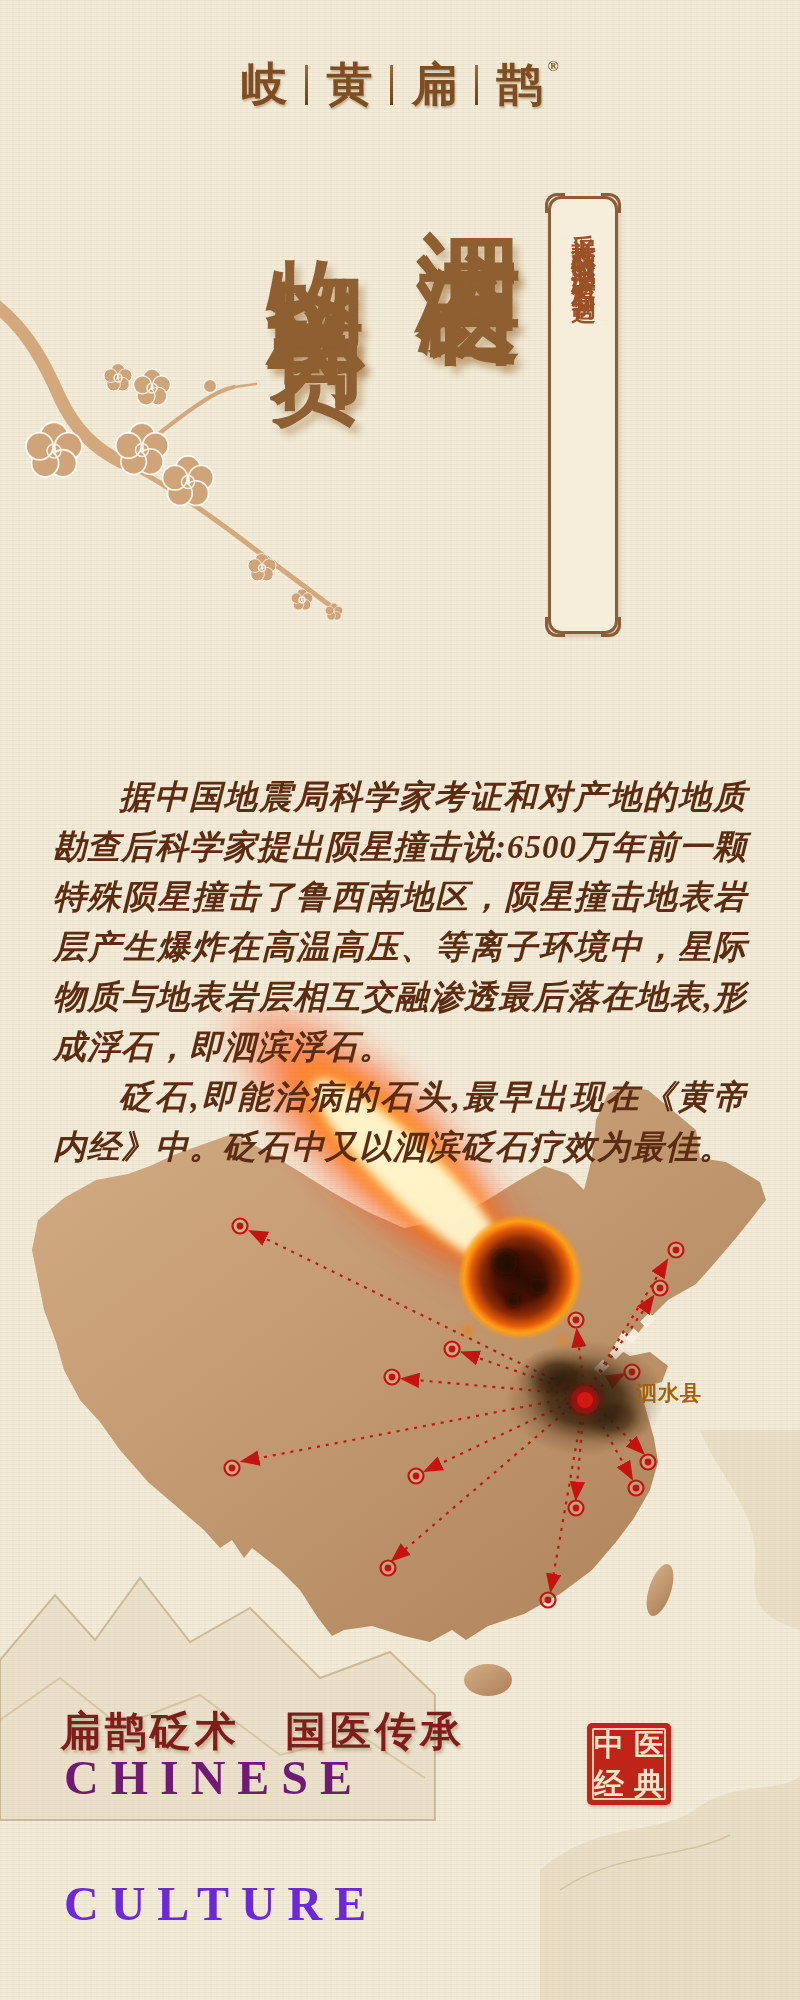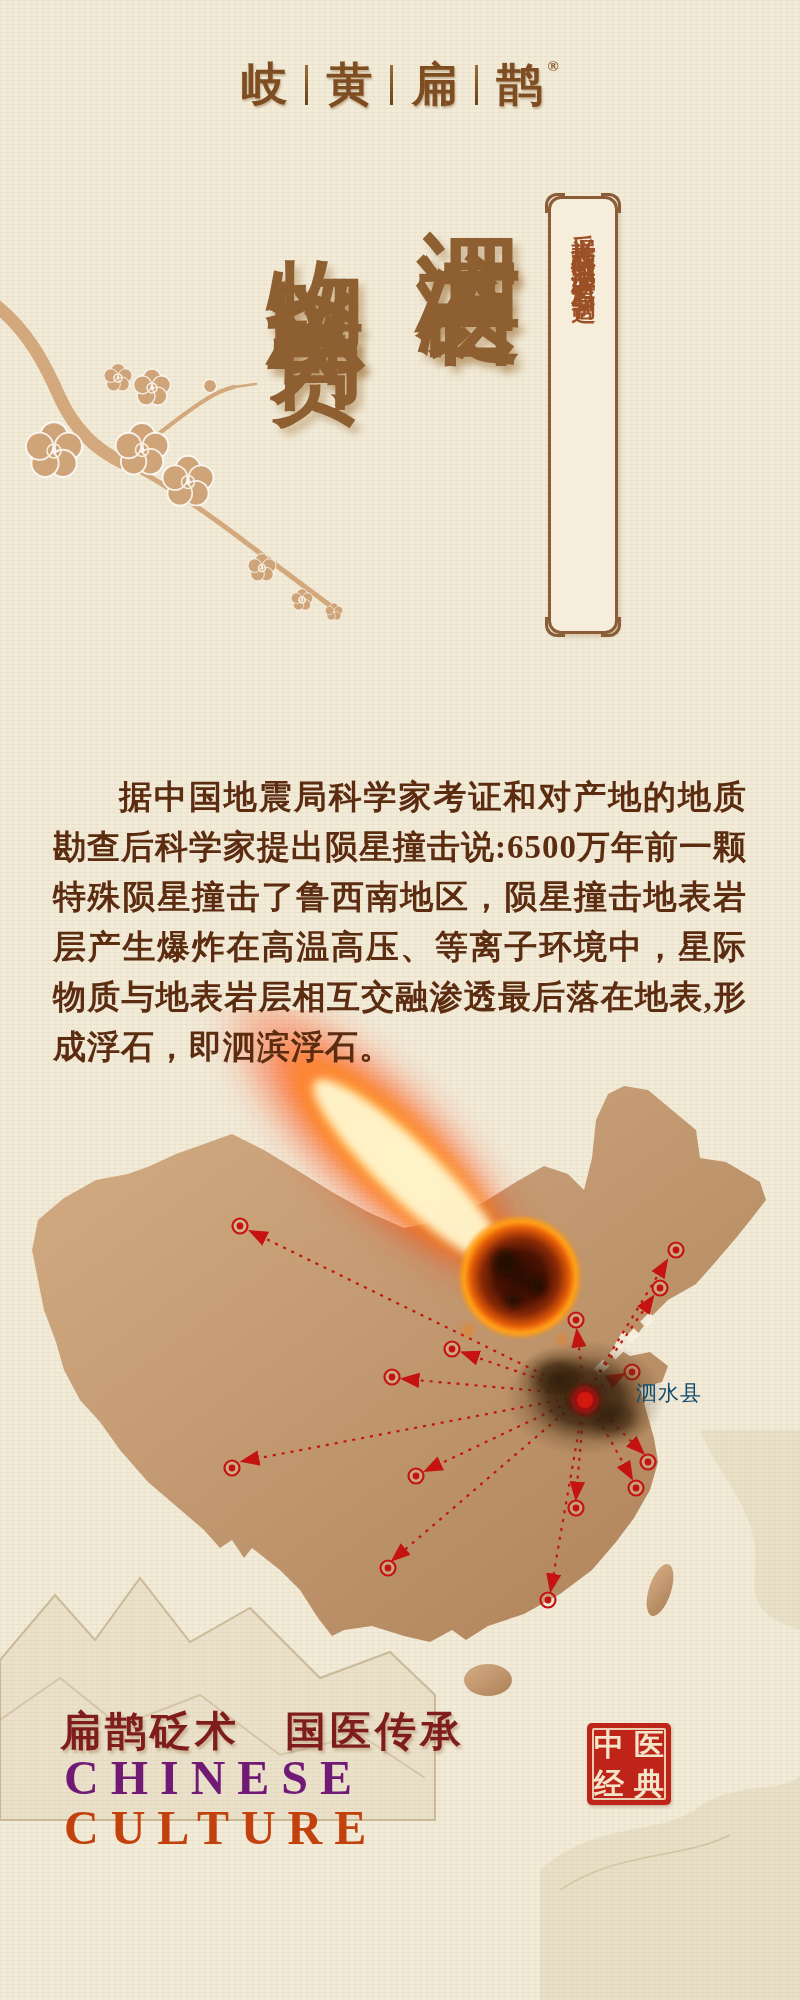--- a/index.html
+++ b/index.html
@@ -38,37 +38,37 @@
     letter-spacing:5px;line-height:1.2;}
   .corner{position:absolute;width:17px;height:17px;border-color:#8a5c38;border-style:solid;border-width:0;}
   .c-tl{left:-6px;top:-6px;border-top-width:3px;border-left-width:3px;border-top-left-radius:12px;}
   .c-tr{right:-6px;top:-6px;border-top-width:3px;border-right-width:3px;border-top-right-radius:12px;}
   .c-bl{left:-6px;bottom:-6px;border-bottom-width:3px;border-left-width:3px;border-bottom-left-radius:12px;}
   .c-br{right:-6px;bottom:-6px;border-bottom-width:3px;border-right-width:3px;border-bottom-right-radius:12px;}
 
   
   .body-text{left:53px;top:772px;width:694px;z-index:3;
     font-size:33px;font-weight:bold;color:#5c2c11;line-height:50px;
-    text-align:justify;letter-spacing:1px;}
+    text-align:justify;letter-spacing:1px;font-style:italic;}
   .body-text p{margin:0;text-indent:2em;}
 
   
   .plum{left:0;top:238px;z-index:1;}
   .mountains{left:0;top:1390px;z-index:1;}
   .mapviz{left:0;top:1010px;z-index:2;}
 
   
-  .impact-label{left:636px;top:1379px;z-index:4;font-size:21px;font-weight:normal;color:#0c4a6e;
+  .impact-label{left:636px;top:1379px;z-index:4;font-size:21px;font-weight:bold;color:#a16207;
     font-family:"Liberation Sans","DejaVu Sans",sans-serif;letter-spacing:1px;}
 
   
   .slogan-cn{left:60px;top:1704px;z-index:3;font-size:41px;font-weight:bold;color:#7f1d1d;
     letter-spacing:4px;text-shadow:2px 3px 3px rgba(140,100,55,.35);}
   .slogan-en1{left:64px;top:1754px;z-index:3;font-size:48px;font-weight:bold;color:#701a75;letter-spacing:12px;line-height:1;}
-  .slogan-en2{left:64px;top:1804px;z-index:3;font-size:48px;font-weight:bold;color:#c2410c;letter-spacing:12px;line-height:1;text-align:right;}
+  .slogan-en2{left:64px;top:1880px;z-index:3;font-size:48px;font-weight:bold;color:#6d28d9;letter-spacing:12px;line-height:1;text-align:right;}
 
   .seal{left:587px;top:1723px;width:84px;height:82px;z-index:3;background:#bf2418;border-radius:5px;
     box-shadow:1px 2px 3px rgba(120,60,30,.3);}
   .seal-frame{position:absolute;inset:5px;border:2px solid #efe0c2;border-radius:2px;opacity:.9;}
   .seal-grid{position:absolute;inset:2px;display:grid;grid-template-columns:1fr 1fr;grid-template-rows:1fr 1fr;}
   .seal-grid span{display:flex;align-items:center;justify-content:center;
     font-size:30px;font-weight:bold;color:#f2e5c9;line-height:1;}
 </style>
 </head>
 <body>
@@ -156,20 +156,21 @@
 <div class="abs plaque">
   <i class="corner c-tl"></i>
   <i class="corner c-tr"></i>
   <i class="corner c-bl"></i>
   <i class="corner c-br"></i>
   <div class="vtext plaque-text">采掘核心区域泗滨砭石原石制造</div>
 </div>
 
 <div class="abs body-text">
   <p>据中国地震局科学家考证和对产地的地质勘查后科学家提出陨星撞击说:6500万年前一颗特殊陨星撞击了鲁西南地区，陨星撞击地表岩层产生爆炸在高温高压、等离子环境中，星际物质与地表岩层相互交融渗透最后落在地表,形成浮石，即泗滨浮石。</p>
+  <p>砭石,即能治病的石头,最早出现在《黄帝内经》中。砭石中又以泗滨砭石疗效为最佳。</p>
 </div>
 
 <svg class="abs mapviz" width="800" height="720" viewBox="0 0 800 720">
   <defs>
     <linearGradient id="mapGrad" x1="0" y1="0" x2="1" y2="1">
       <stop offset="0" stop-color="#d4ad85"></stop>
         <stop offset="1" stop-color="#ad8158"></stop>
     </linearGradient>
     <radialGradient id="cloudG">
       <stop offset="0" stop-color="rgba(40,24,8,.96)"></stop>

